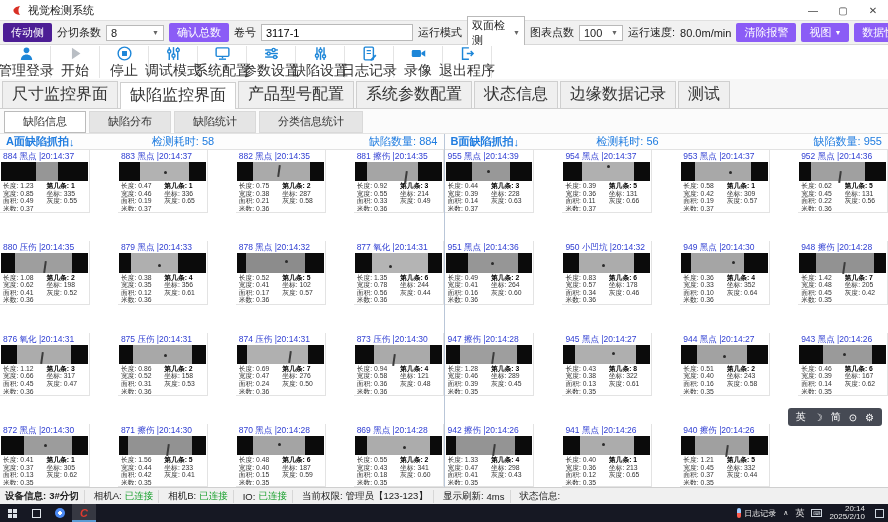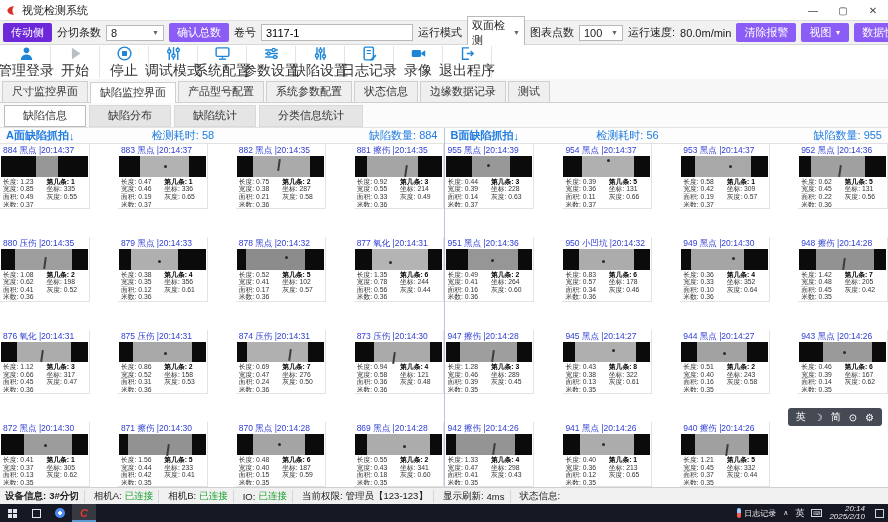--- a/index.html
+++ b/index.html
@@ -1,45 +1,45 @@
 <!DOCTYPE html>
 <html><head>
 <meta charset="utf-8">
 <style>
   * { margin:0; padding:0; box-sizing:border-box; }
   html,body { width:888px; height:522px; overflow:hidden; font-family:"Liberation Sans",sans-serif; background:#fff; }
   body { display:flex; flex-direction:column; position:relative; }
 
   
-  .titlebar { height:20px; display:flex; align-items:center; padding:0 0 0 5px; background:#fff; font-size:11px; color:#222; flex:0 0 auto;border-radius:7px; }
+  .titlebar { height:20px; display:flex; align-items:center; padding:0 0 0 11px; background:#fff; font-size:11px; color:#222; flex:0 0 auto;border-radius:7px; }
   .applogo { width:13px; height:13px; margin-right:4px; }
   .win-ctrls { margin-left:auto; display:flex; }
   .win-btn { width:30px; height:20px; display:flex; align-items:center; justify-content:center; font-size:10px; color:#444; cursor:pointer; }
 
   
   .toolbar1 { height:25px; background:#f1f1f1; border-top:1px solid #e0e0e0; border-bottom:1px solid #d8d8d8; display:flex; align-items:center; gap:5px; padding:0 3px; font-size:11px; color:#222; flex:0 0 auto; }
   .btn-blue { background:#8b5cf6; color:#fff; border-radius:2px; padding:2px 8px; font-size:11px; cursor:pointer; white-space:nowrap; display:flex; align-items:center; gap:3px; }
-  .btn-side { background:#6d28d9; }
+  .btn-side { background:#4c1d95; }
   .dd { background:#fff; border:1px solid #b9b9b9; padding:1px 4px; display:flex; align-items:center; gap:8px; min-width:58px; justify-content:space-between; cursor:pointer; }
   .dd .caret { font-size:7px; color:#666; }
   .btn-blue .caret { font-size:7px; color:#fff; }
   .tb-input { border:1px solid #b9b9b9; height:17px; width:212px; font-size:11px; padding:0 4px; font-family:"Liberation Sans",sans-serif; }
   .tb-label { white-space:nowrap; }
   .tb-value { white-space:nowrap; }
   .spacer { flex:1; }
 
   
   .actionbar { height:34px; background:#fff; display:flex; align-items:stretch; padding:1px 2px; flex:0 0 auto; }
   .action { width:49px; display:flex; flex-direction:column; align-items:center; justify-content:center; gap:0; border-right:1px solid #e4e4e4; cursor:pointer; }
   .aicon { height:18px; display:flex; align-items:center; }
   .aicon svg { width:17px; height:17px; }
   .albl { font-size:14px; color:#333; white-space:nowrap; }
 
   
-  .tabs1 { display:flex; background:#f7f7f7; padding:2px 2px 0 2px; border-bottom:1px solid #cfcfcf; font-size:11px; flex:0 0 auto; }
+  .tabs1 { display:flex; background:#f7f7f7; padding:2px 2px 0 2px; border-bottom:1px solid #cfcfcf; font-size:16px; flex:0 0 auto; }
   .tab { padding:2px 9px 3px; border:1px solid #cfcfcf; border-bottom:none; background:#efefef; margin-right:2px; color:#333; cursor:pointer; white-space:nowrap; }
   .tab.active { background:#fff; position:relative; top:1px; }
   .tabs2 { display:flex; background:#fbfbfb; padding:2px 4px 0 4px; font-size:11px; border-bottom:1px solid #e3e3e3; flex:0 0 auto; }
   .subtab { padding:2px 18px 3px; border:1px solid #d9d9d9; background:#e5e5e5; margin-right:3px; color:#333; cursor:pointer; white-space:nowrap; }
   .subtab.active { background:#fff; border-color:#bbb; }
 
   
   .main { flex:1; display:flex; min-height:0; }
   .panel { flex:1; display:flex; flex-direction:column; min-width:0; border-right:1px solid #b9c6d8; }
   .panel:last-child { border-right:none; }
@@ -75,21 +75,21 @@
   .winlogo { display:grid; grid-template-columns:4px 4px; grid-template-rows:4px 4px; gap:1px; }
   .winlogo i { background:#dfe4ea; }
   .taskview { width:9px; height:9px; border:1px solid #dfe4ea; }
   .browser-ico { width:10px; height:10px; border-radius:50%; background:radial-gradient(circle at 50% 50%, #fff 0 28%, #4c8bf5 30% 100%); }
   .red-c { color:#e03a2f; font-weight:bold; font-size:11px; font-style:italic; }
   .tk-right { margin-left:auto; display:flex; align-items:center; gap:7px; padding-right:4px; }
   .weather { display:flex; align-items:center; gap:3px; cursor:pointer; }
   .thermo { width:4px; height:10px; background:linear-gradient(#9ecbff 0 55%, #ff5c4d 55% 100%); border-radius:2px; }
   .tk-caret { font-size:7px; cursor:pointer; }
   .kbd-ico { width:11px; height:8px; border:1px solid #cfd6df; display:flex; align-items:center; justify-content:center; font-size:5px; color:#cfd6df; cursor:pointer; }
-  .timeblock { text-align:right; line-height:8.5px; font-size:8px; cursor:pointer;font-style:italic; }
+  .timeblock { text-align:right; line-height:8.5px; font-size:8px; cursor:pointer; }
   .notif { width:9px; height:9px; border:1px solid #cfd6df; cursor:pointer; margin-left:3px; }
 </style>
 </head>
 <body>
 
 <div class="titlebar">
   <svg class="applogo" viewBox="0 0 24 24">
       <path d="M17 4C9 4 4.5 8.5 4.5 12S9 20 17 20c-2.2-2-3.2-4.4-3.2-8S14.8 6 17 4z" fill="#d93025"></path>
     </svg>
   <span>视觉检测系统</span>

